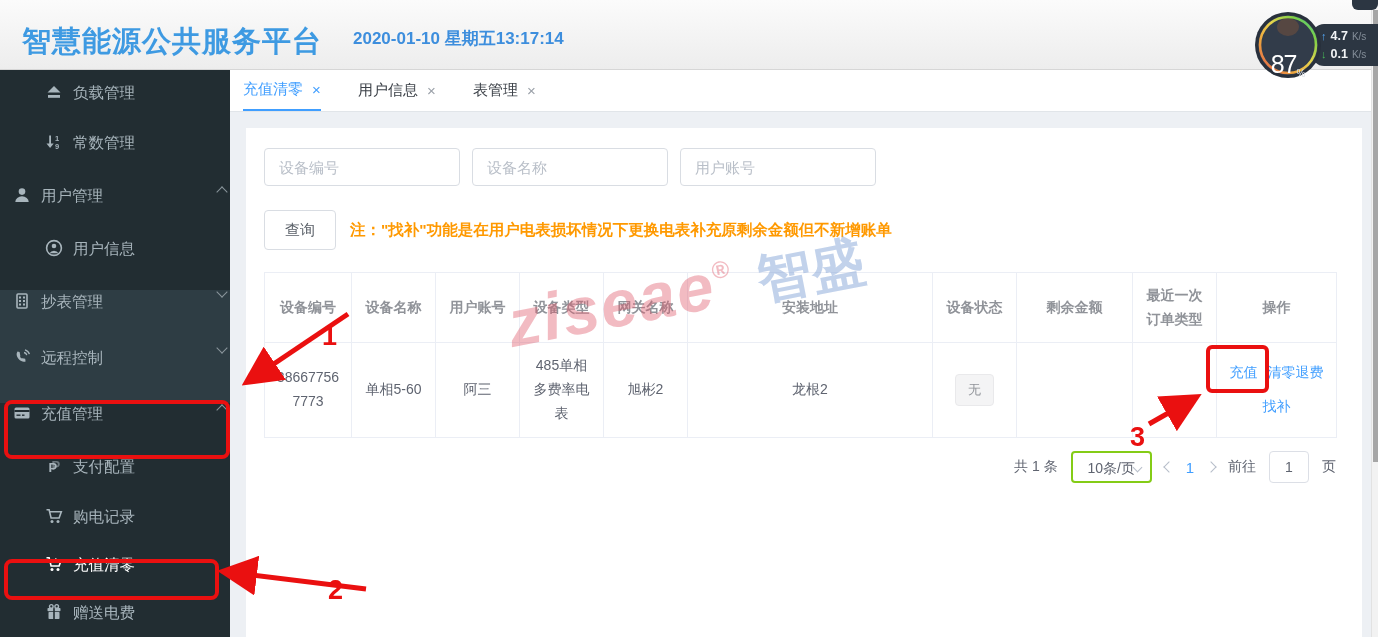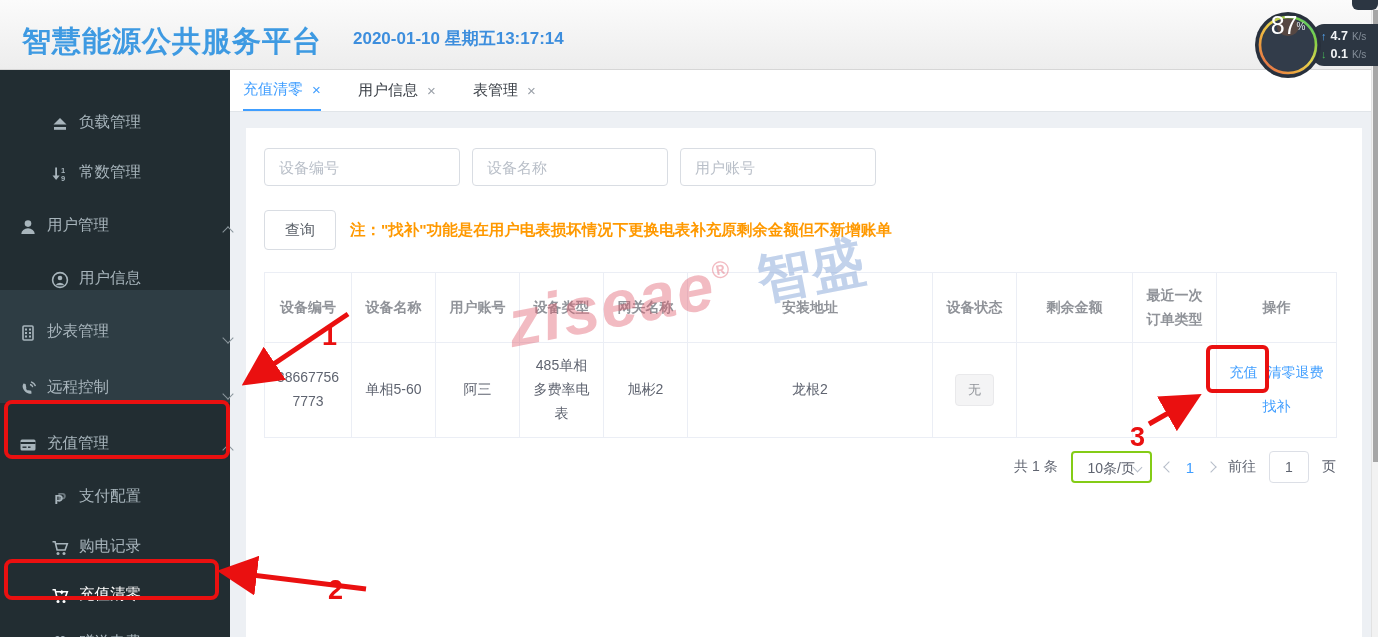--- a/index.html
+++ b/index.html
@@ -11,21 +11,21 @@
   .app-header { position:absolute; left:0; top:0; width:1378px; height:70px;
     background:linear-gradient(#fbfbfb,#ededed); border-bottom:1px solid #d6d6d6; z-index:3; }
   .app-title { position:absolute; left:22px; top:14px; font-size:29px; font-weight:bold; color:#3e9ae2; letter-spacing:1px;margin-top:8px; }
   .app-datetime { position:absolute; left:353px; top:27px; font-size:17px; font-weight:bold; color:#3d8edd; }
 
   
   .sidebar { position:absolute; left:0; top:70px; width:230px; height:567px; background:#2e3d44; z-index:3; }
   .menu-bg { position:absolute; left:0; width:230px; background:#222d32; }
   .menu-bg.a { top:0; height:220px; }
   .menu-bg.b { top:333px; height:234px; }
-  .menu-item { position:absolute; left:6px; width:248px; height:50px; display:flex; align-items:flex-end;
+  .menu-item { position:absolute; left:0; width:248px; height:50px; display:flex; align-items:flex-start;
     color:#a8b5bc; font-size:15.5px; cursor:pointer; }
   .menu-item.parent { padding-left:13px; }
   .menu-item.sub { padding-left:45px; }
   .menu-item.active { color:#ffffff; }
   .menu-item .mi { width:18px; height:18px; margin-right:10px; flex:none; }
   .menu-item svg { display:block; }
   .chev { position:absolute; right:22px; width:8px; height:8px;
     border-right:1.8px solid #8a969c; border-bottom:1.8px solid #8a969c; }
   .chev.down { transform:rotate(45deg); margin-top:-4px; }
   .chev.up { transform:rotate(225deg); margin-top:2px; }
@@ -95,21 +95,21 @@
   .net-row { display:flex; align-items:center; height:18px; gap:4px; }
   .net-arrow { font-size:11px; font-weight:bold; }
   .net-arrow.up { color:#53a7f7; }
   .net-arrow.down { color:#47b857; }
   .net-val { font-size:12.5px; font-weight:bold; color:#f2f4f6; }
   .net-unit { font-size:10px; color:#848e99; }
   .corner-widget { position:absolute; left:1352px; top:0; width:26px; height:10px; background:#2c3642;
     border-radius:0 0 6px 6px; z-index:11; }
   .gauge { position:absolute; left:1254px; top:11px; width:68px; height:68px; z-index:12; }
   .gauge-text { position:absolute; left:0; top:0; width:68px; height:68px; display:flex;
-    align-items:flex-start; justify-content:center; color:#fff; }
+    align-items:flex-end; justify-content:center; color:#fff; }
   .gauge-val { font-size:25px; font-weight:normal; letter-spacing:-1px; }
   .gauge-unit { font-size:10px; margin-top:10px; color:#dfe3e8; }
 
   
   .scrollbar { position:absolute; left:1371px; top:0; width:7px; height:637px; background:#f2f2f2;
     border-left:1px solid #e2e2e2; z-index:8; }
   .scroll-thumb { position:absolute; left:0.5px; top:10px; width:6px; height:452px; background:#a6a6a6; }
 </style>
 </head>
 <body>

